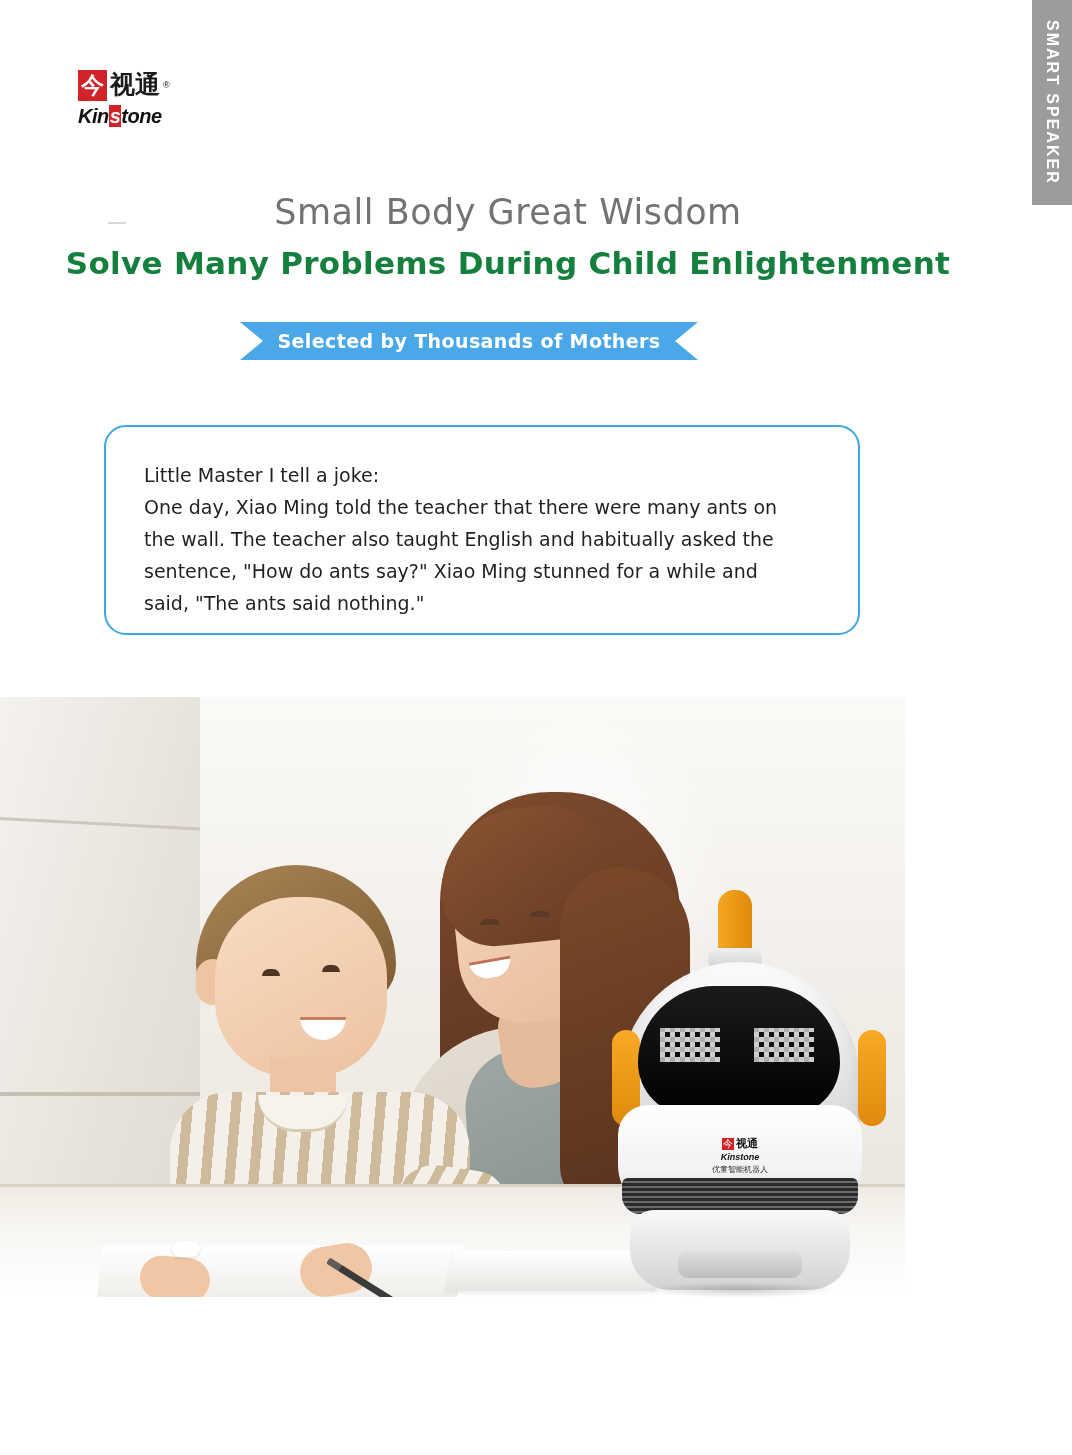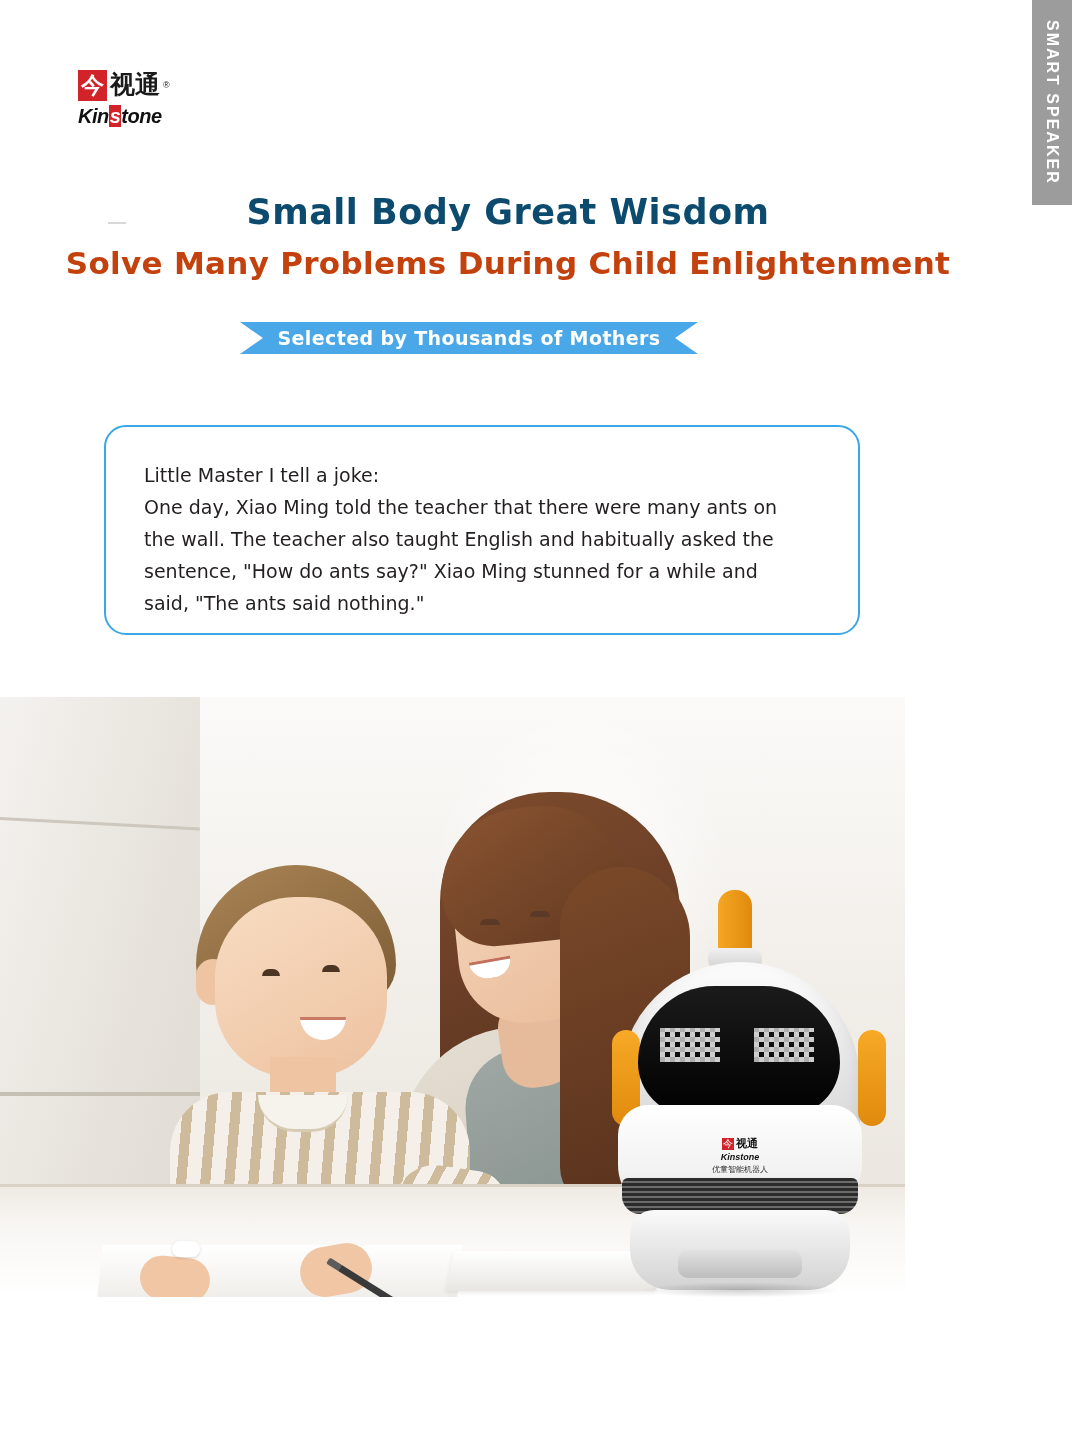--- a/index.html
+++ b/index.html
@@ -90,50 +90,50 @@
   .headline-wrap {
     position: absolute;
     left: 0;
     top: 190px;
     width: 1016px;
     text-align: center;
   }
   .headline-1 {
     font-family: "DejaVu Sans", sans-serif;
     font-size: 35px;
-    color: #0c4a6e;
-    font-weight: bold;
+    color: #737373;
+    font-weight: normal;
     letter-spacing: 0.5px;
     line-height: 44px;
   }
   .headline-2 {
     font-family: "DejaVu Sans", sans-serif;
     font-size: 31px;
-    color: #c2410c;
+    color: #15803d;
     font-weight: bold;
     letter-spacing: 0.3px;
     line-height: 46px;
     margin-top: 6px;
   }
   .tick {
     position: absolute;
     left: 108px;
     top: 222px;
     width: 18px;
     height: 2px;
     background: #d8d8d8;
   }
 
   
   .ribbon {
     position: absolute;
     left: 240px;
     top: 322px;
     width: 458px;
-    height: 32px;
+    height: 38px;
   }
   .ribbon-shape {
     position: absolute;
     inset: 0;
     background: #4aa8e8;
     clip-path: polygon(0 0, 100% 0, 95% 50%, 100% 100%, 0 100%, 5% 50%);
   }
   .ribbon-text {
     position: absolute;
     inset: 0;

